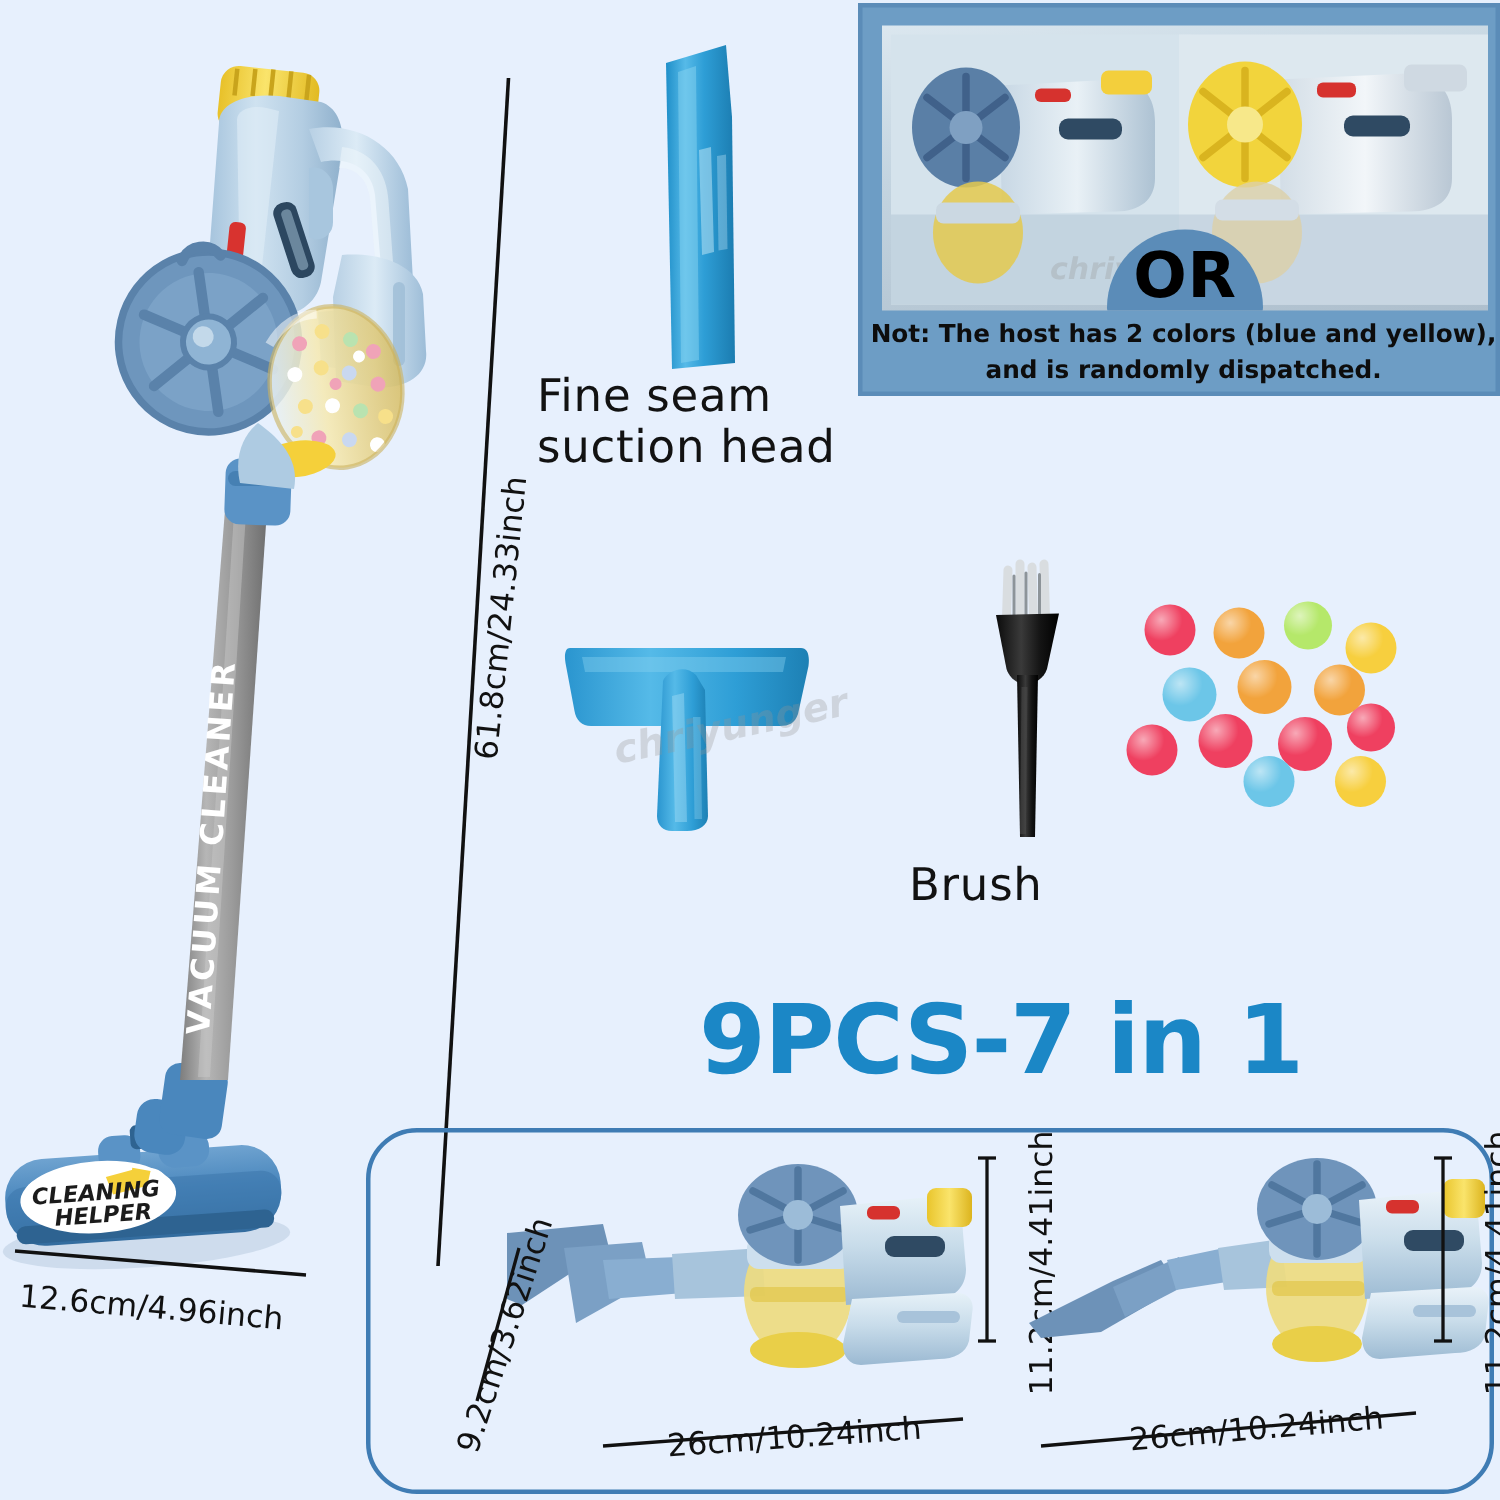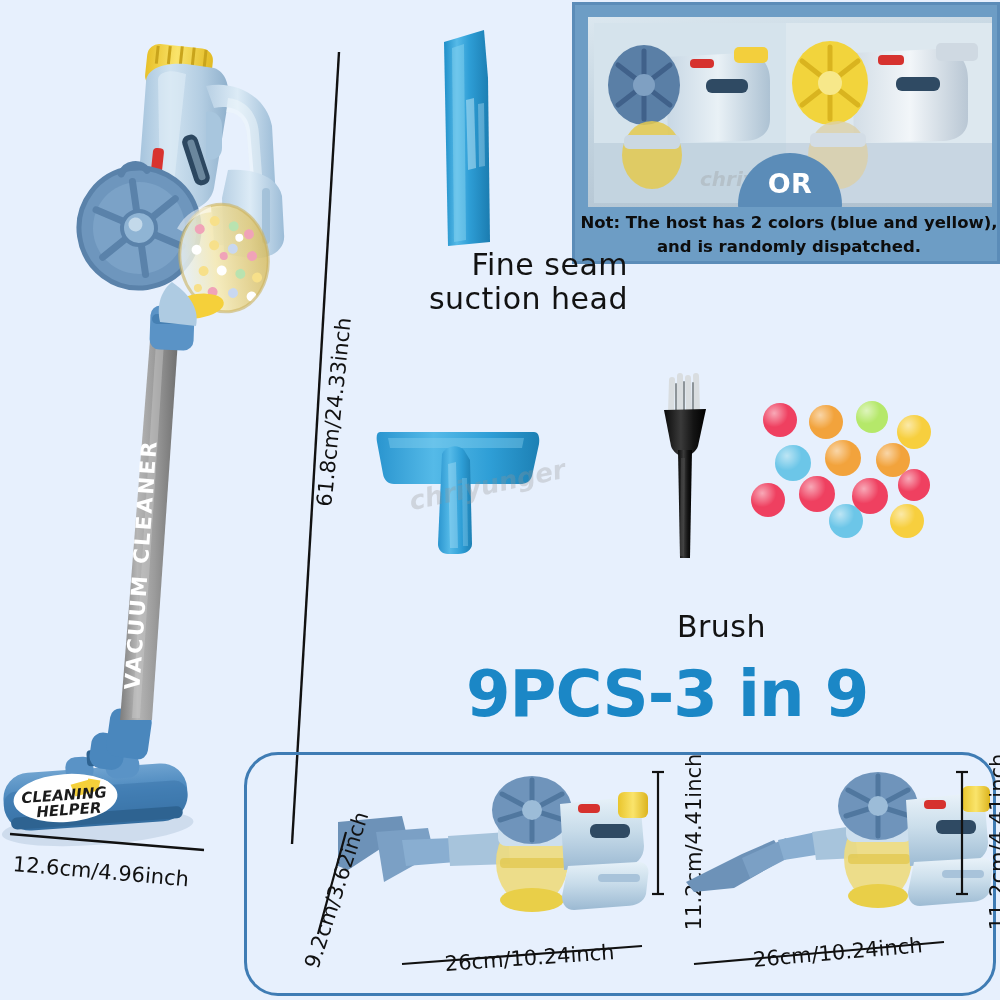--- a/index.html
+++ b/index.html
@@ -17,21 +17,21 @@
   #stage {
     position: absolute;
     inset: 0;
     width: 1000px;
     height: 1000px;
   }
   .abs { position: absolute; }
 
   
   .acc-label {
-    text-align: right;
+    text-align: left;
     font-size: 30px;
     line-height: 1.12;
     color: #121212;
     font-family: "DejaVu Sans", sans-serif;
     letter-spacing: .5px;
     white-space: pre-line;
     font-weight: 400;
   }
   .dim-text {
     font-size: 21px;
@@ -65,24 +65,24 @@
     background: linear-gradient(170deg,#dbe7ef 0%, #c3d4e0 40%, #aebfcd 100%);
   }
   #or-badge {
     position: absolute;
     left: 50%;
     transform: translateX(-50%);
     bottom: -6px;
     width: 104px; height: 60px;
     background: #5b8cb8;
     border-radius: 52px 52px 8px 8px;
-    color: #ffffff;
+    color: #000000;
     font-family: "DejaVu Sans", sans-serif;
     font-weight: bold;
-    font-size: 27px;
+    font-size: 42px;
     display: flex;
     align-items: center;
     justify-content: center;
     letter-spacing: .5px;
   }
   .or-note {
     color: #0d0d0d;
     font-family: "DejaVu Sans", sans-serif;
     font-weight: bold;
     font-size: 16.5px;
@@ -436,21 +436,21 @@
         <line x1="48" y1="10" x2="48" y2="38"></line>
         <line x1="57" y1="11" x2="57" y2="38"></line>
       </g>
 
       <path d="M28 38 L70 37 L62 74 C60 80 54 84 48 84 C42 84 37 80 35 74 Z" fill="url(#brG)"></path>
 
       <path d="M42 78 L56 78 L54 186 L44 186 Z" fill="url(#brG)"></path>
       <path d="M45 86 L49 86 L48 184 L44 184 Z" fill="#4a4a4a" opacity=".55"></path>
     </svg>
   </div>
-  <div class="abs acc-label" style="left:606px; top:574px; width:160px;margin-top:36px;">Brush</div>
+  <div class="abs acc-label" style="left:606px; top:574px; width:160px;">Brush</div>
 
   <div class="abs" style="left:762px; top:408px; width:190px; height:140px;">
     <svg width="190" height="140" viewBox="0 0 190 140">
       <defs>
         <radialGradient id="ballShine" cx="0.33" cy="0.3" r="0.75">
           <stop offset="0%" stop-color="#ffffff" stop-opacity=".55"></stop>
           <stop offset="55%" stop-color="#ffffff" stop-opacity="0"></stop>
         </radialGradient>
       </defs>
       <g>
@@ -503,21 +503,21 @@
             <circle cx="84" cy="113" r="17" fill="url(#ballShine)"></circle>
           </g>
         <g>
             <circle cx="145" cy="113" r="17" fill="#f7cf3e"></circle>
             <circle cx="145" cy="113" r="17" fill="url(#ballShine)"></circle>
           </g>
       </g>
     </svg>
   </div>
 
-  <div class="abs" id="headline" style="left:466px; top:657px;">9PCS-3 in 9</div>
+  <div class="abs" id="headline" style="left:466px; top:657px;">9PCS-7 in 1</div>
 
   <div class="abs" id="bottom-panel" style="left:244px; top:752px; width:752px; height:244px;"></div>
 
   <div class="abs" style="left:332px; top:762px; width:316px; height:190px;">
     <svg width="316" height="190" viewBox="0 0 316 190">
       <defs>
         <linearGradient id="hbA" x1="0" y1="0" x2="0" y2="1">
           <stop offset="0%" stop-color="#e6f1f8"></stop>
           <stop offset="45%" stop-color="#c8dcea"></stop>
           <stop offset="100%" stop-color="#9bb9d2"></stop>

